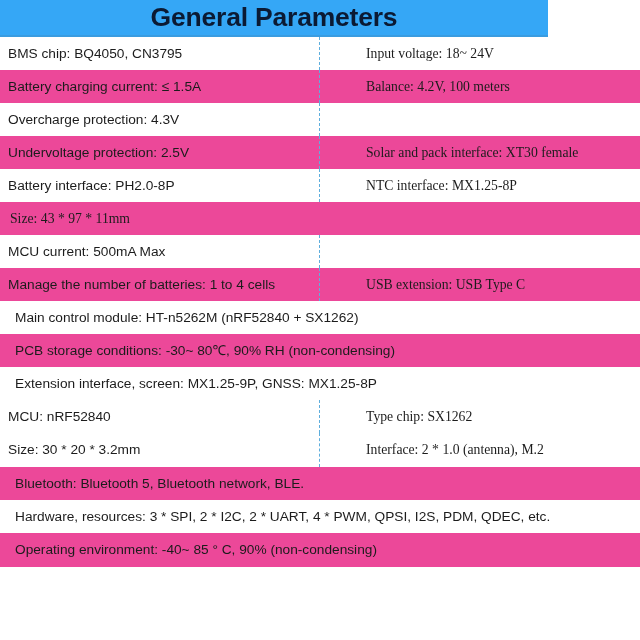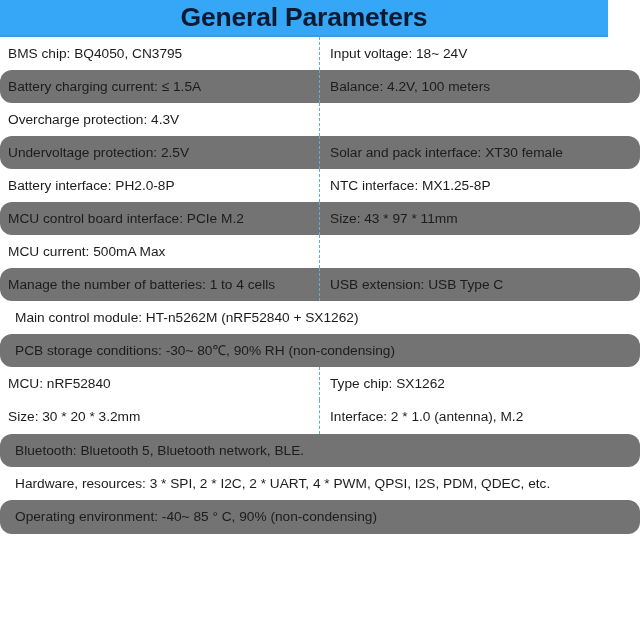--- a/index.html
+++ b/index.html
@@ -1,30 +1,30 @@
 <!DOCTYPE html>
 <html><head>
 <meta charset="utf-8">
 <style>
   html, body { margin:0; padding:0; }
   body { width:640px; height:640px; overflow:hidden; background:#ffffff;
          font-family:"Liberation Sans", sans-serif; color:#1c1c1c; }
-  .header { width:608px; background:#35a7f6; text-align:center;
+  .header { width:548px; background:#35a7f6; text-align:center;
             font-weight:bold; color:#0b1a33; font-size:26.5px;
             box-sizing:border-box; border-bottom:2px solid #3a9ce0; letter-spacing:-0.2px; }
   .h1 { height:37px; line-height:35px; }
   .h2 { height:40px; line-height:38px; }
-  .row { width:640px; display:flex; font-size:13.7px; box-sizing:border-box; }
+  .row { width:640px; display:flex; font-size:13.7px; box-sizing:border-box;gap:36px; }
   .r1 { height:33px; line-height:33px; }
   .r2 { height:33.33px; line-height:33.33px; }
   .white { background:#ffffff; }
-  .gray { background:#737373;border-radius:12px; }
+  .gray { background:#ec4899; }
   .cell-left { width:320px; box-sizing:border-box; padding-left:8px;
                border-right:1.5px dashed #5eaedd; white-space:nowrap; overflow:hidden; }
-  .cell-right { flex:1; padding-left:10px; white-space:nowrap; overflow:hidden; }
+  .cell-right { flex:1; padding-left:10px; white-space:nowrap; overflow:hidden;font-family:Liberation Serif, serif; }
   .cell-full { flex:1; padding-left:15px; white-space:nowrap; overflow:hidden; }
 </style>
 </head>
 <body>
 
 <div>
   <div class="header h1">General Parameters</div>
 
   <div class="row r1 white">
     <div class="cell-left">BMS chip: BQ4050, CN3795</div>
@@ -39,35 +39,37 @@
   </div>
   <div class="row r1 gray">
     <div class="cell-left">Undervoltage protection: 2.5V</div>
     <div class="cell-right">Solar and pack interface: XT30 female</div>
   </div>
   <div class="row r1 white">
     <div class="cell-left">Battery interface: PH2.0-8P</div>
     <div class="cell-right">NTC interface: MX1.25-8P</div>
   </div>
   <div class="row r1 gray">
-    <div class="cell-left">MCU control board interface: PCIe M.2</div>
     <div class="cell-right">Size: 43 * 97 * 11mm</div>
   </div>
   <div class="row r1 white">
     <div class="cell-left">MCU current: 500mA Max</div>
   </div>
   <div class="row r1 gray">
     <div class="cell-left">Manage the number of batteries: 1 to 4 cells</div>
     <div class="cell-right">USB extension: USB Type C</div>
   </div>
   <div class="row r1 white">
     <div class="cell-full">Main control module: HT-n5262M (nRF52840 + SX1262)</div>
   </div>
   <div class="row r1 gray">
     <div class="cell-full">PCB storage conditions: -30~ 80℃, 90% RH (non-condensing)</div>
+  </div>
+  <div class="row r1 white">
+    <div class="cell-full">Extension interface, screen: MX1.25-9P, GNSS: MX1.25-8P</div>
   </div>
 </div>
 
 <div>
 
   <div class="row r2 white">
     <div class="cell-left">MCU: nRF52840</div>
     <div class="cell-right">Type chip: SX1262</div>
   </div>
   <div class="row r2 white">

